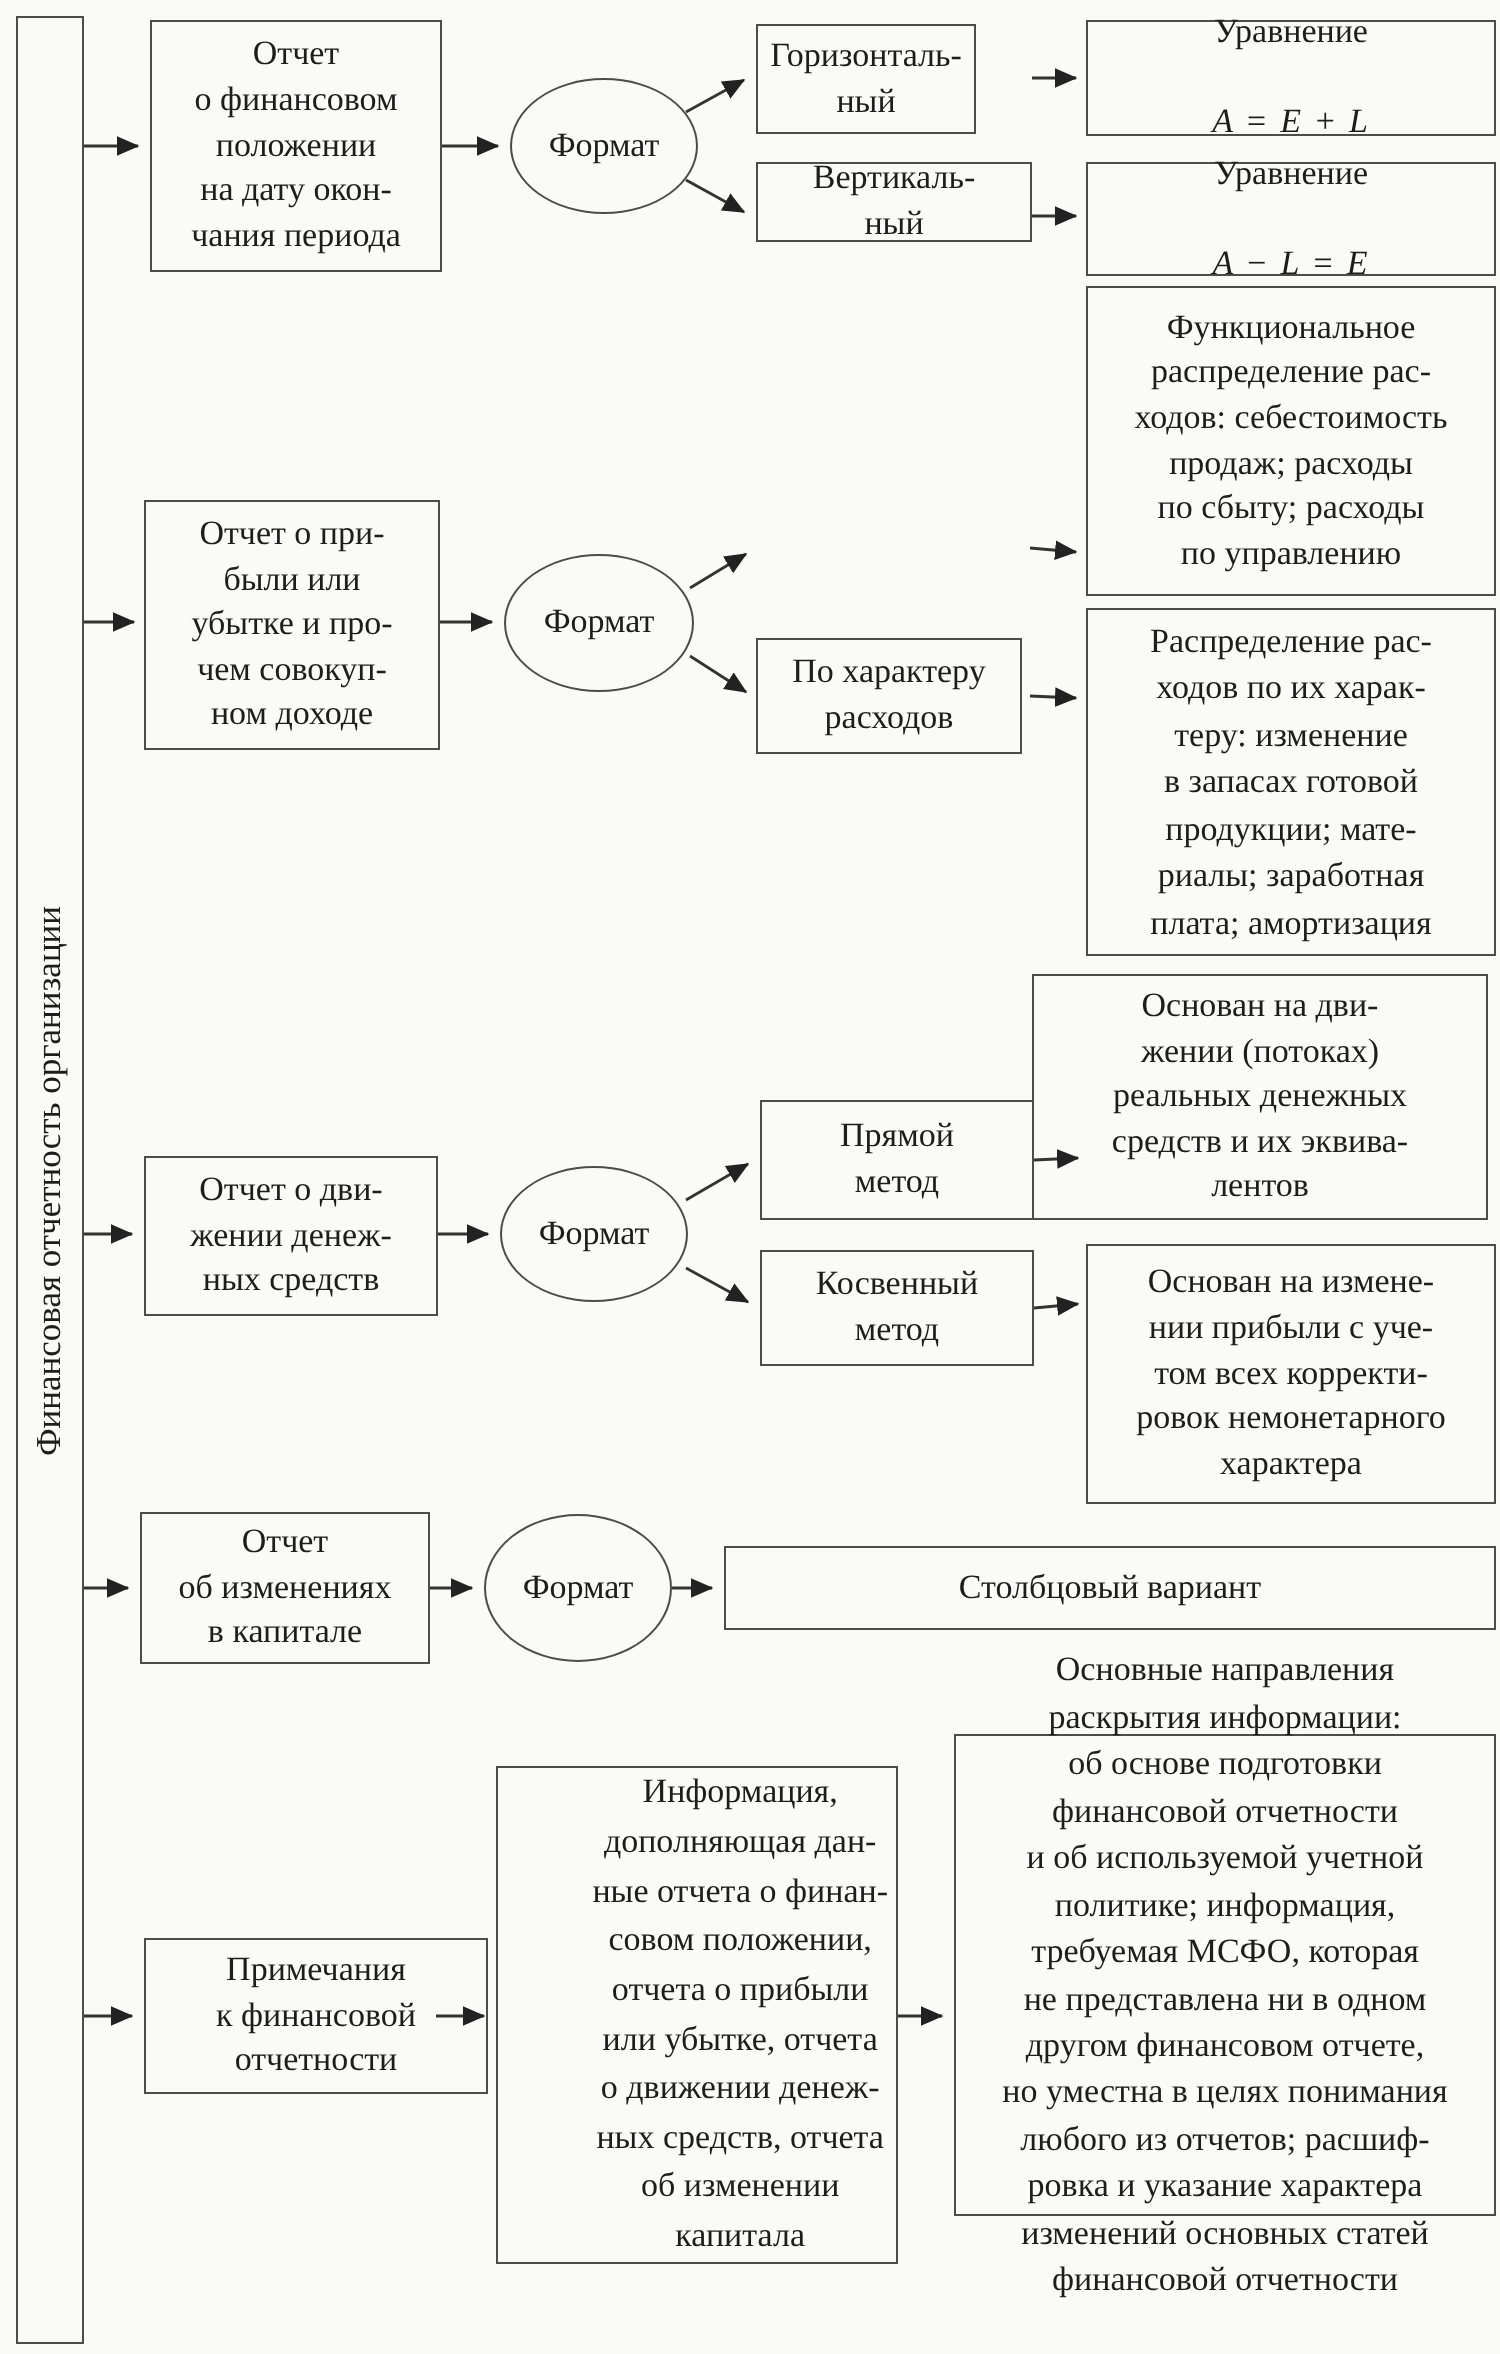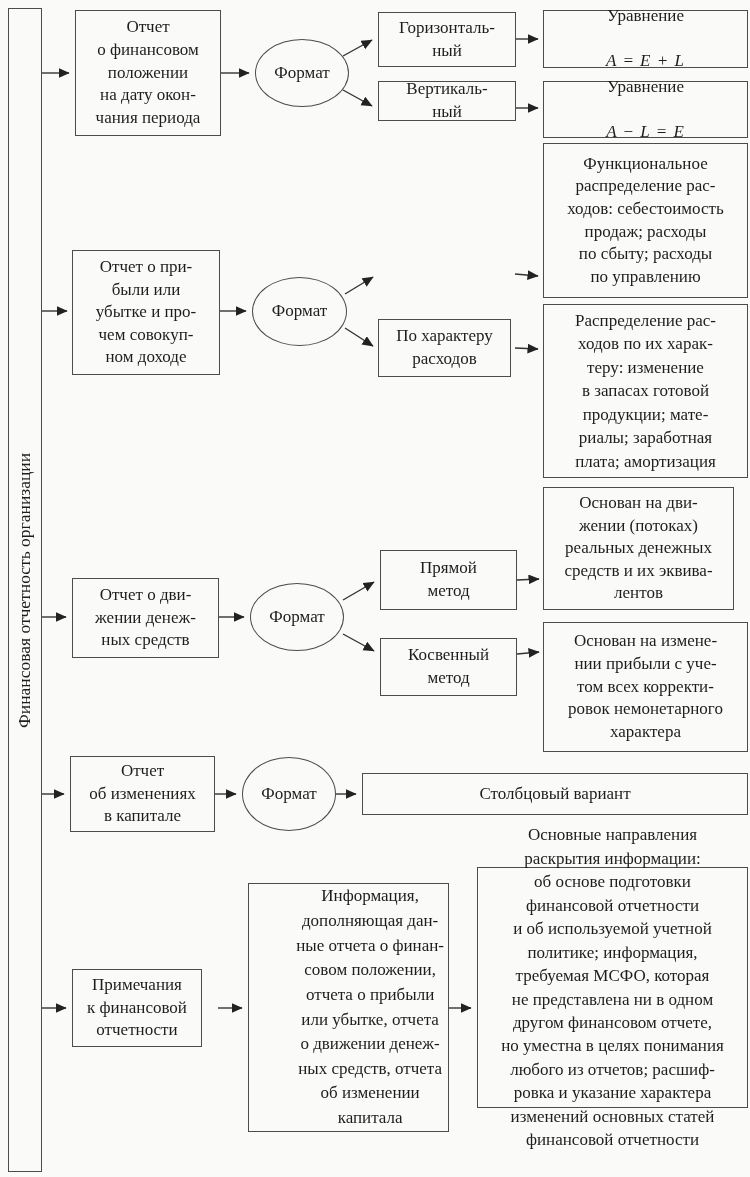--- a/index.html
+++ b/index.html
@@ -77,21 +77,21 @@
   <div class="box" style="left:75px;top:10px;width:146px;height:126px;">
     <span>Отчет
 о финансовом
 положении
 на дату окон-
 чания периода</span>
   </div>
   <div class="box oval" style="left:255px;top:39px;width:94px;height:68px;">
     <span>Формат</span>
   </div>
-  <div class="box" style="left:378px;top:12px;width:138px;height:55px;">
+  <div class="box" style="left:378px;top:12px;width:110px;height:55px;">
     <span>Горизонталь-
 ный</span>
   </div>
   <div class="box" style="left:378px;top:81px;width:138px;height:40px;">
     <span>Вертикаль-
 ный</span>
   </div>
   <div class="box" style="left:543px;top:10px;width:205px;height:58px;">
     <div>
       <div>Уравнение</div>
@@ -142,25 +142,25 @@
 жении денеж-
 ных средств</span>
   </div>
   <div class="box oval" style="left:250px;top:583px;width:94px;height:68px;">
     <span>Формат</span>
   </div>
   <div class="box" style="left:380px;top:550px;width:137px;height:60px;justify-content:center;">
     <span>Прямой
 метод</span>
   </div>
-  <div class="box" style="left:380px;top:638px;width:137px;height:58px;">
+  <div class="box" style="left:380px;top:625px;width:137px;height:58px;">
     <span>Косвенный
 метод</span>
   </div>
-  <div class="box" style="left:543px;top:487px;width:191px;height:123px;">
+  <div class="box" style="left:516px;top:487px;width:228px;height:123px;">
     <span>Основан на дви-
 жении (потоках)
 реальных денежных
 средств и их эквива-
 лентов</span>
   </div>
   <div class="box" style="left:543px;top:622px;width:205px;height:130px;">
     <span>Основан на измене-
 нии прибыли с уче-
 том всех корректи-
@@ -173,21 +173,21 @@
 об изменениях
 в капитале</span>
   </div>
   <div class="box oval" style="left:242px;top:757px;width:94px;height:74px;">
     <span>Формат</span>
   </div>
   <div class="box" style="left:362px;top:773px;width:386px;height:42px;">
     <span>Столбцовый вариант</span>
   </div>
 
-  <div class="box" style="left:72px;top:969px;width:130px;height:78px;">
+  <div class="box" style="left:72px;top:969px;width:172px;height:78px;">
     <span>Примечания
 к финансовой
 отчетности</span>
   </div>
   <div class="box lh-lg" style="left:248px;top:883px;width:201px;height:249px;">
     <span>Информация,
 дополняющая дан-
 ные отчета о финан-
 совом положении,
 отчета о прибыли

